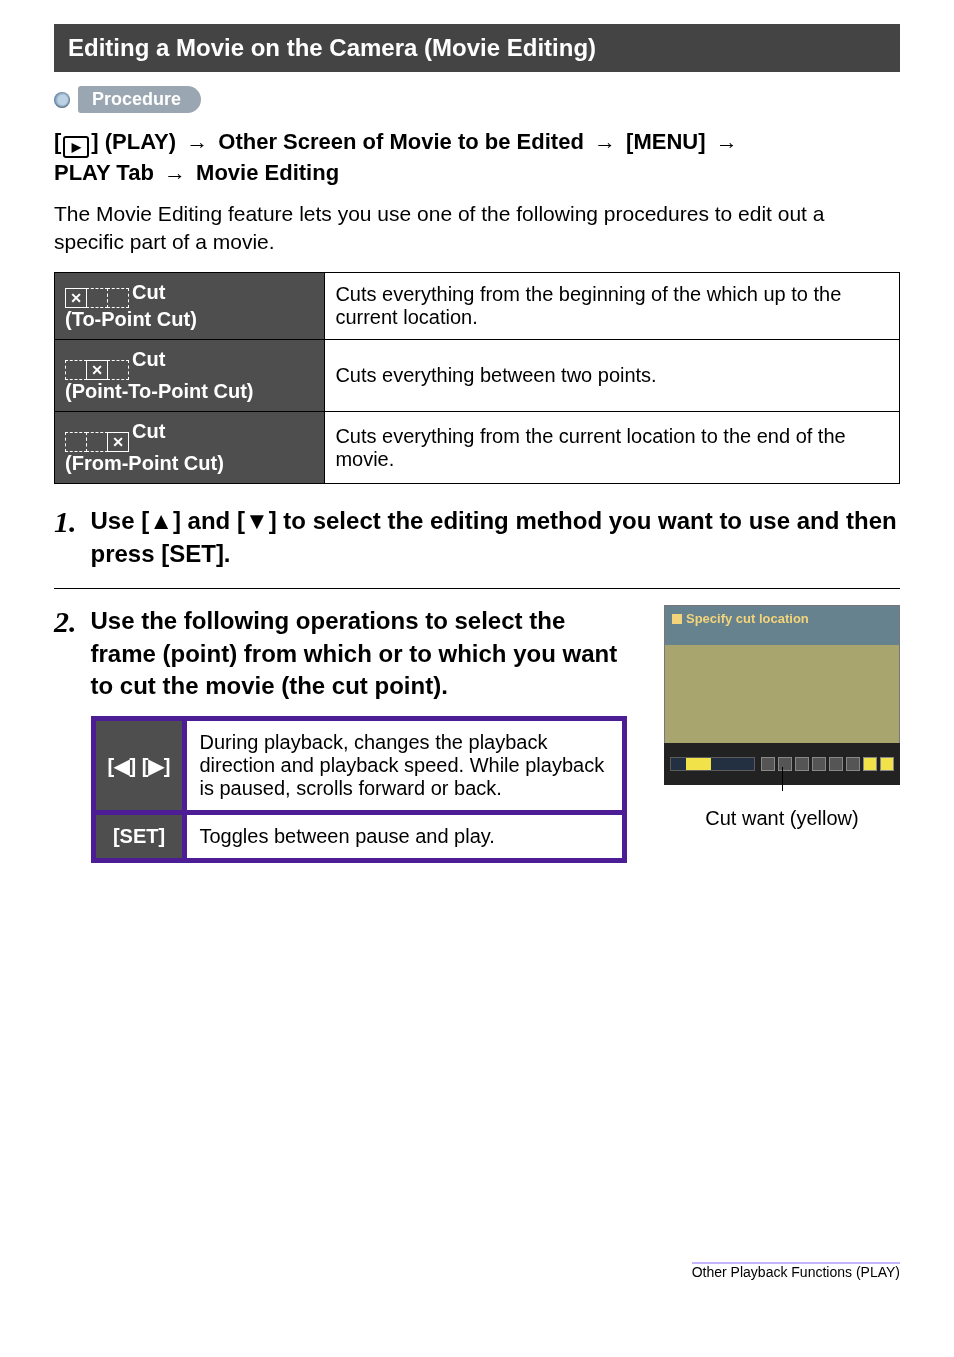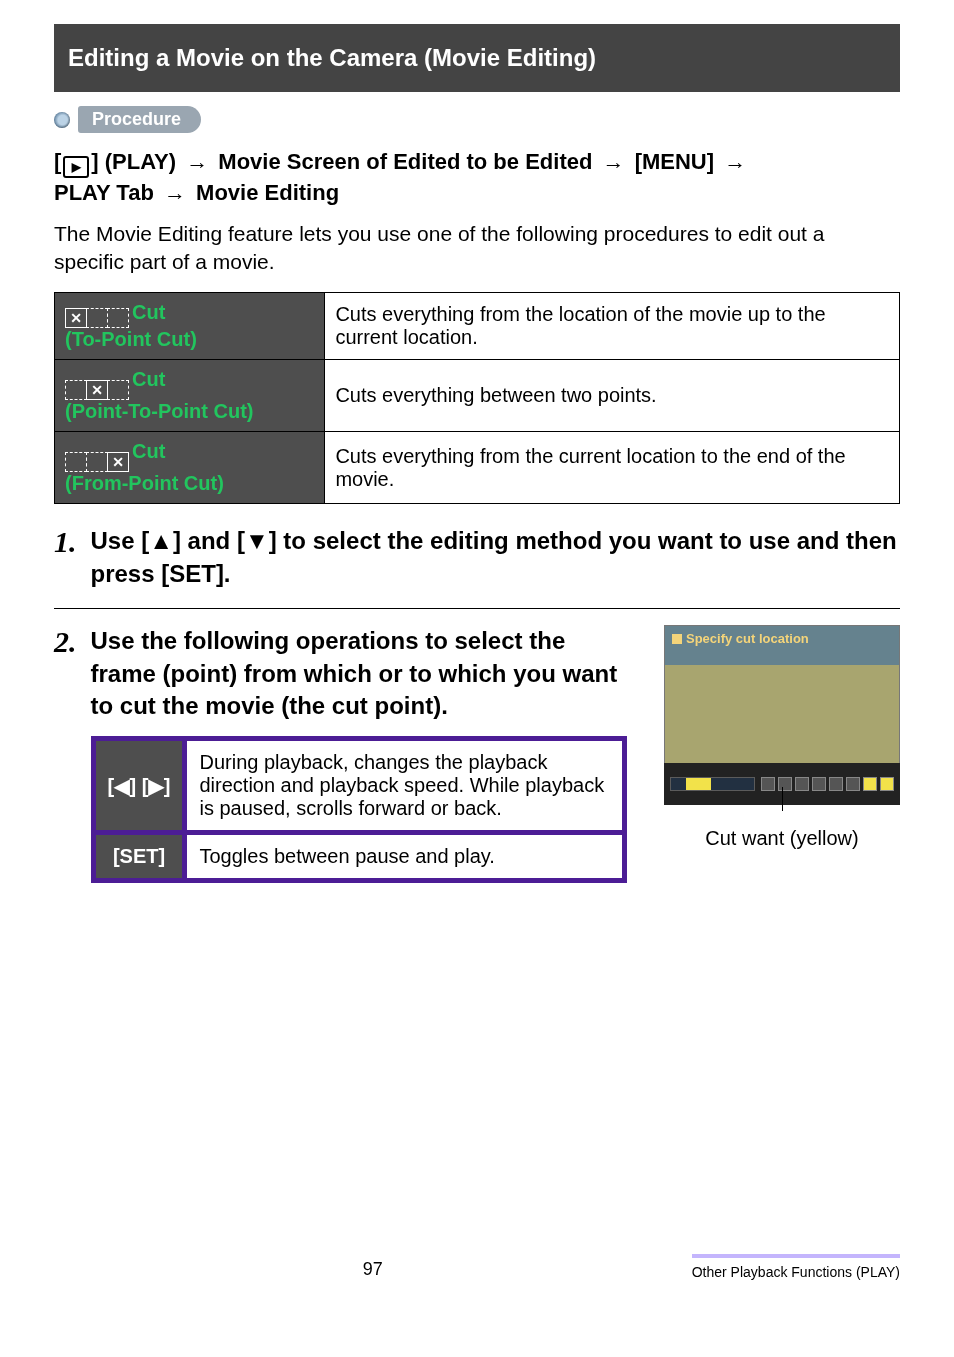--- a/index.html
+++ b/index.html
@@ -14,21 +14,21 @@
     box-sizing: border-box;
     min-height: 1300px;
     display: flex;
     flex-direction: column;
   }
   .section-bar {
     background: #444;
     color: #fff;
     font-weight: bold;
     font-size: 24px;
-    padding: 20px 14px;
+    padding: 10px 14px;
     margin-bottom: 14px;
   }
   .proc-row {
     display: flex;
     align-items: center;
     gap: 8px;
     margin-bottom: 8px;
   }
   .proc-bullet {
     width: 16px; height: 16px;
@@ -75,21 +75,21 @@
     margin-bottom: 20px;
   }
   table.cut-table td {
     border: 1px solid #000;
     padding: 8px 10px;
     font-size: 20px;
     vertical-align: middle;
   }
   table.cut-table td.hdr {
     background: #4e4e4e;
-    color: #22c55e;
+    color: #ffffff;
     font-weight: bold;
     width: 32%;
   }
   .cut-icon {
     display: inline-flex;
     vertical-align: -4px;
     margin-right: 4px;
   }
   .cut-icon .seg {
     width: 20px; height: 18px;
@@ -217,42 +217,42 @@
   }
   .footer {
     margin-top: auto;
     padding-top: 40px;
     display: flex;
     justify-content: space-between;
     align-items: flex-end;
     font-size: 16px;
   }
   .footer .right {
-    border-top: 4px solid #c4b5fd;
-    padding-top: 6px;
+    border-top: 2px solid #c4b5fd;
+    padding-top: 0;
     font-size: 14px;
   }
   .footer .pg { text-align: center; flex:1; font-size:18px;}
 </style>
 </head>
 <body>
 
 <div class="page">
 
   <div class="section-bar">Editing a Movie on the Camera (Movie Editing)</div>
 
   <div class="proc-row">
     <span class="proc-bullet"></span>
     <span class="proc-pill">Procedure</span>
   </div>
 
   <div class="proc-line">
     <span>[</span><span class="icon-box">▶</span><span>] (PLAY)</span>
     <span class="arrow">→</span>
-    <span>Movie Screen of Edited to be Edited</span>
+    <span>Other Screen of Movie to be Edited</span>
     <span class="arrow">→</span>
     <span>[MENU]</span>
     <span class="arrow">→</span><br>
     <span>PLAY Tab</span>
     <span class="arrow">→</span>
     <span>Movie Editing</span>
   </div>
 
   <div class="para">The Movie Editing feature lets you use one of the following procedures to edit out a specific part of a movie.</div>
 
@@ -260,21 +260,21 @@
     <tbody>
         <tr>
       <td class="hdr">
         <span class="cut-icon">
           <span class="seg x"></span>
               <span class="seg dash"></span>
               <span class="seg dash"></span>
         </span><span>Cut</span><br>
         <span>(To-Point Cut)</span>
       </td>
-      <td>Cuts everything from the location of the movie up to the current location.</td>
+      <td>Cuts everything from the beginning of the which up to the current location.</td>
     </tr>
     <tr>
       <td class="hdr">
         <span class="cut-icon">
           <span class="seg dash"></span>
               <span class="seg x"></span>
               <span class="seg dash"></span>
         </span><span>Cut</span><br>
         <span>(Point-To-Point Cut)</span>
       </td>
@@ -344,17 +344,16 @@
             </div>
             <div class="caption">Cut want (yellow)</div>
           </div>
         </div>
       </div>
     </li>
   </ol>
 
   <div class="footer">
     <span></span>
-    <span class="pg">97</span>
     <span class="right">Other Playback Functions (PLAY)</span>
   </div>
 
 </div>
 
 </body></html>

